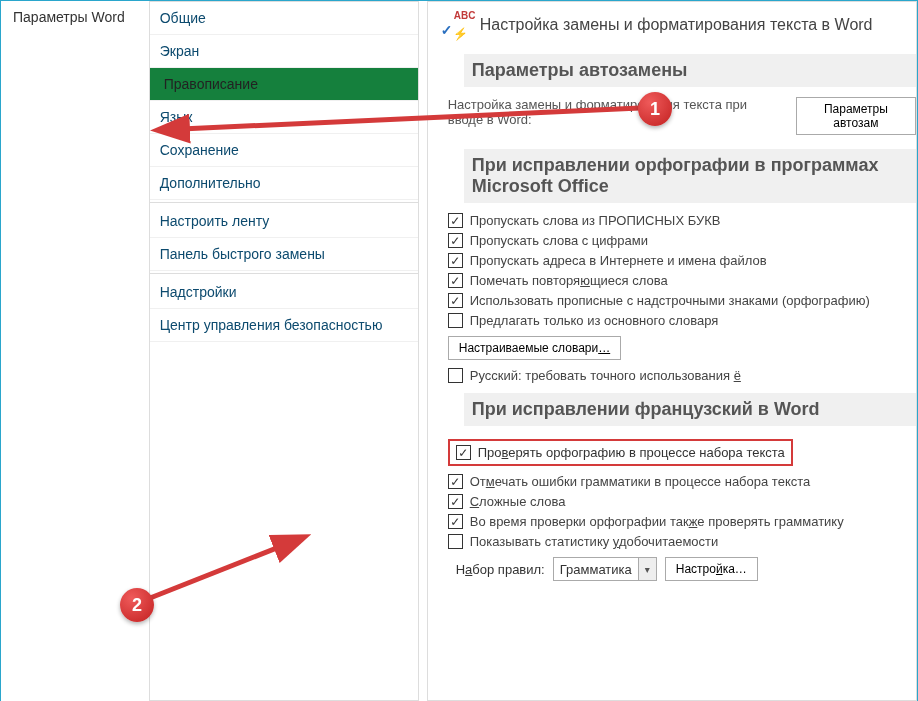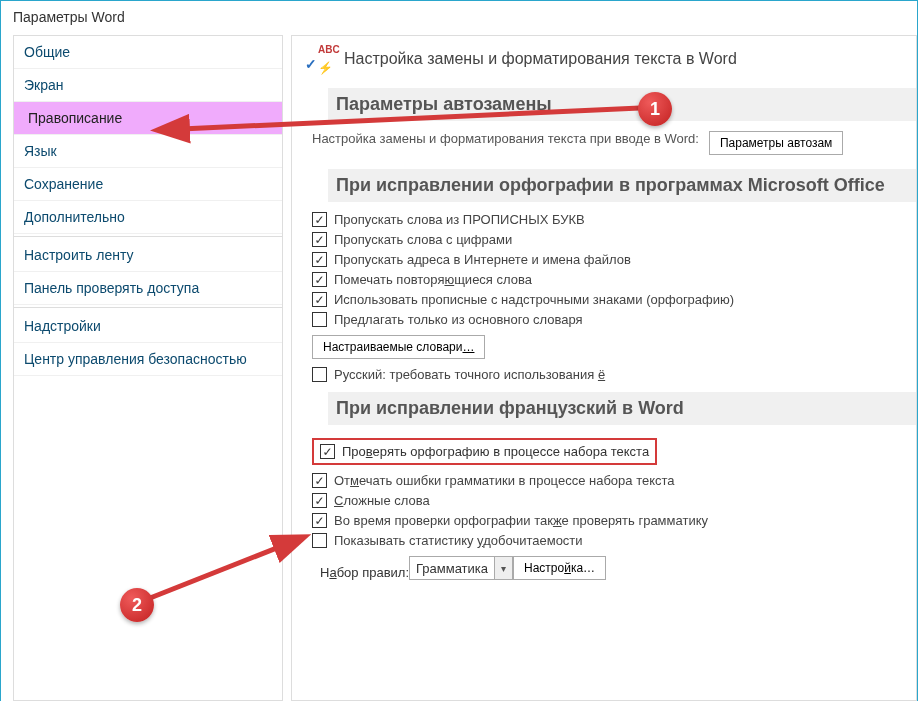--- a/index.html
+++ b/index.html
@@ -13,21 +13,21 @@
     height: 701px;
     overflow: hidden;
     position: relative;
   }
   .window {
     border: 1px solid #2aa6cc;
     border-bottom: none;
     width: 918px;
     height: 701px;
     display: flex;
-    flex-direction: column;
+    flex-direction: row;
     background: #fff;
     position: relative;
   }
   .titlebar {
     padding: 8px 12px 10px 12px;
     font-size: 14px;
     color: #333;
   }
   .body {
     flex: 1;
@@ -42,21 +42,21 @@
     overflow: hidden;
   }
   .side-item {
     padding: 8px 10px;
     font-size: 14px;
     color: #0c4a6e;
     cursor: pointer;
     border-bottom: 1px solid #f0f0f0;
   }
   .side-item.selected {
-    background: #f0abfc;
+    background: #15803d;
     color: #222;
     padding-left: 14px;
   }
   .side-sep {
     height: 1px;
     background: #ddd;
     margin: 2px 0;
   }
   .content {
     flex: 1;
@@ -157,22 +157,22 @@
   .highlight-box {
     border: 2px solid #d43a3a;
     padding: 4px 6px;
     margin: 3px 0;
     display: inline-flex;
     align-items: center;
     gap: 7px;
   }
   .rule-row {
     display: flex;
-    align-items: flex-end;
-    gap: 0;
+    align-items: center;
+    gap: 8px;
     margin: 8px 0 0 8px;
   }
   .select-box {
     display: inline-flex;
     align-items: center;
     border: 1px solid #aaa;
     background: #fff;
     height: 24px;
     cursor: pointer;
   }
@@ -222,21 +222,21 @@
 
     <div class="sidebar">
       <div class="side-item">Общие</div>
       <div class="side-item">Экран</div>
       <div class="side-item selected">Правописание</div>
       <div class="side-item">Язык</div>
       <div class="side-item">Сохранение</div>
       <div class="side-item">Дополнительно</div>
       <div class="side-sep"></div>
       <div class="side-item">Настроить ленту</div>
-      <div class="side-item">Панель проверять доступа</div>
+      <div class="side-item">Панель быстрого замены</div>
       <div class="side-sep"></div>
       <div class="side-item">Надстройки</div>
       <div class="side-item">Центр управления безопасностью</div>
     </div>
 
     <div class="content">
       <div class="heading-row">
         <span class="abc-icon">
           <span class="abc">ABC</span>
           <span class="check">✓</span>

